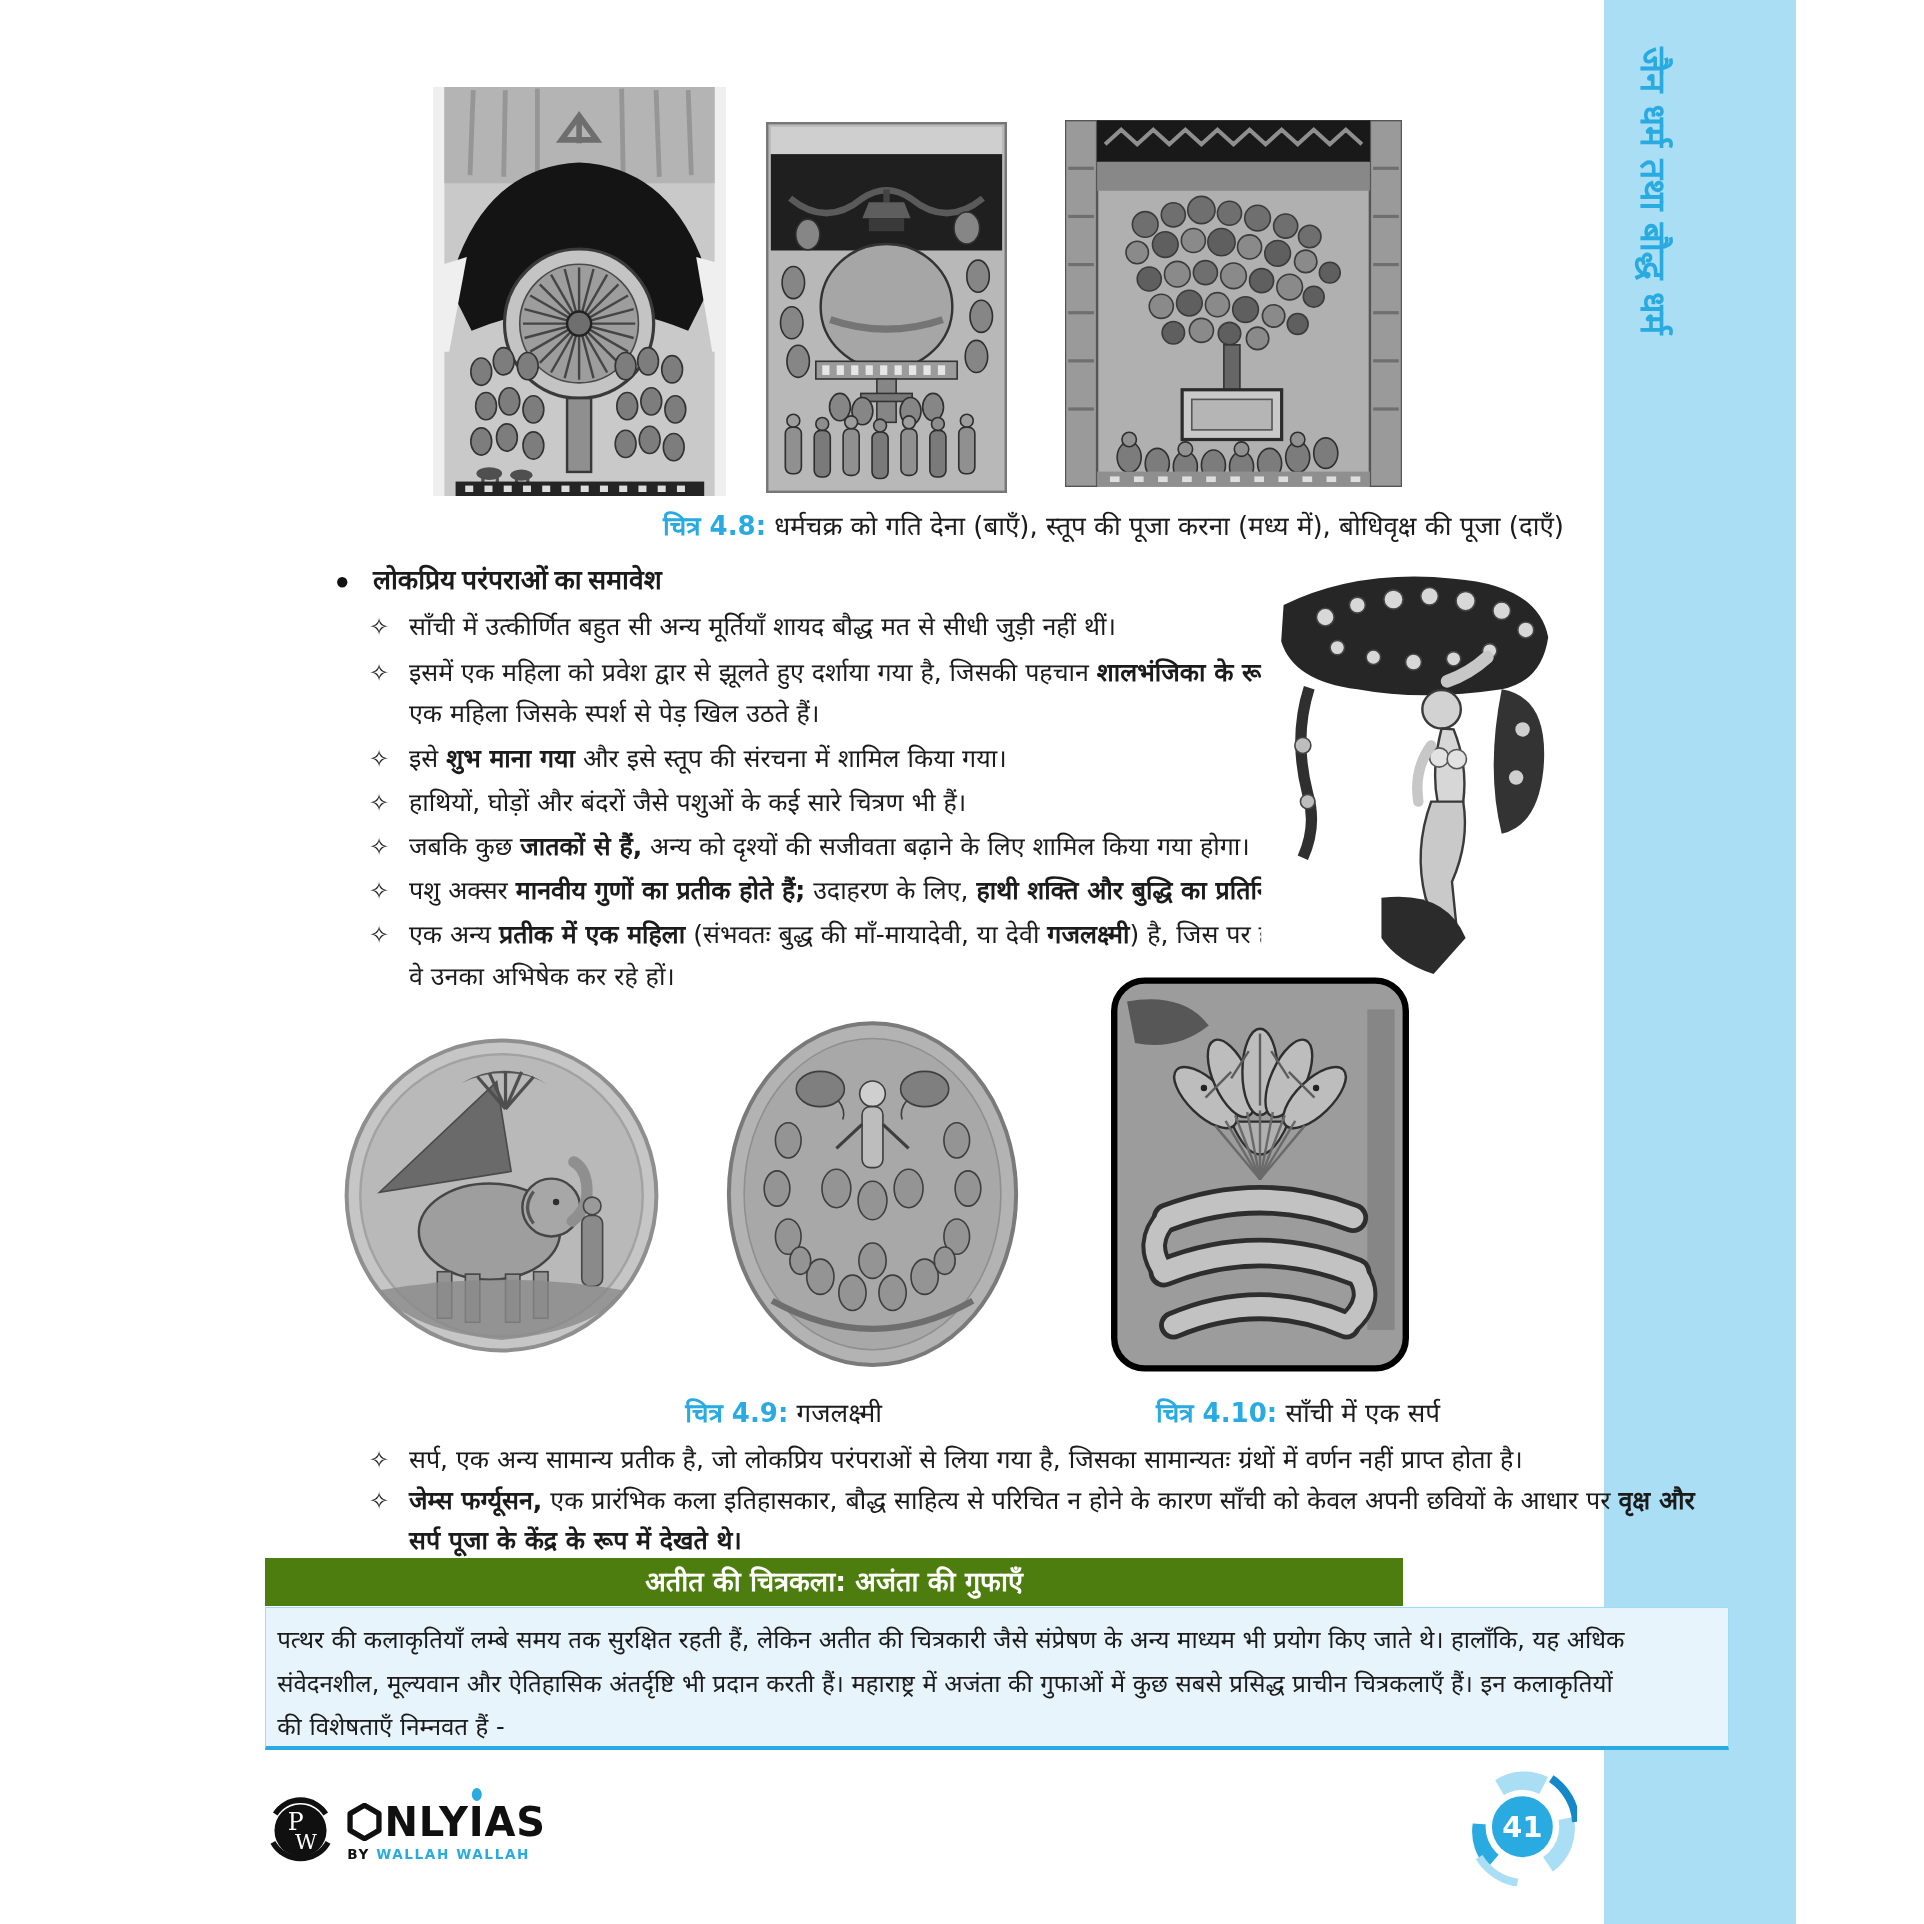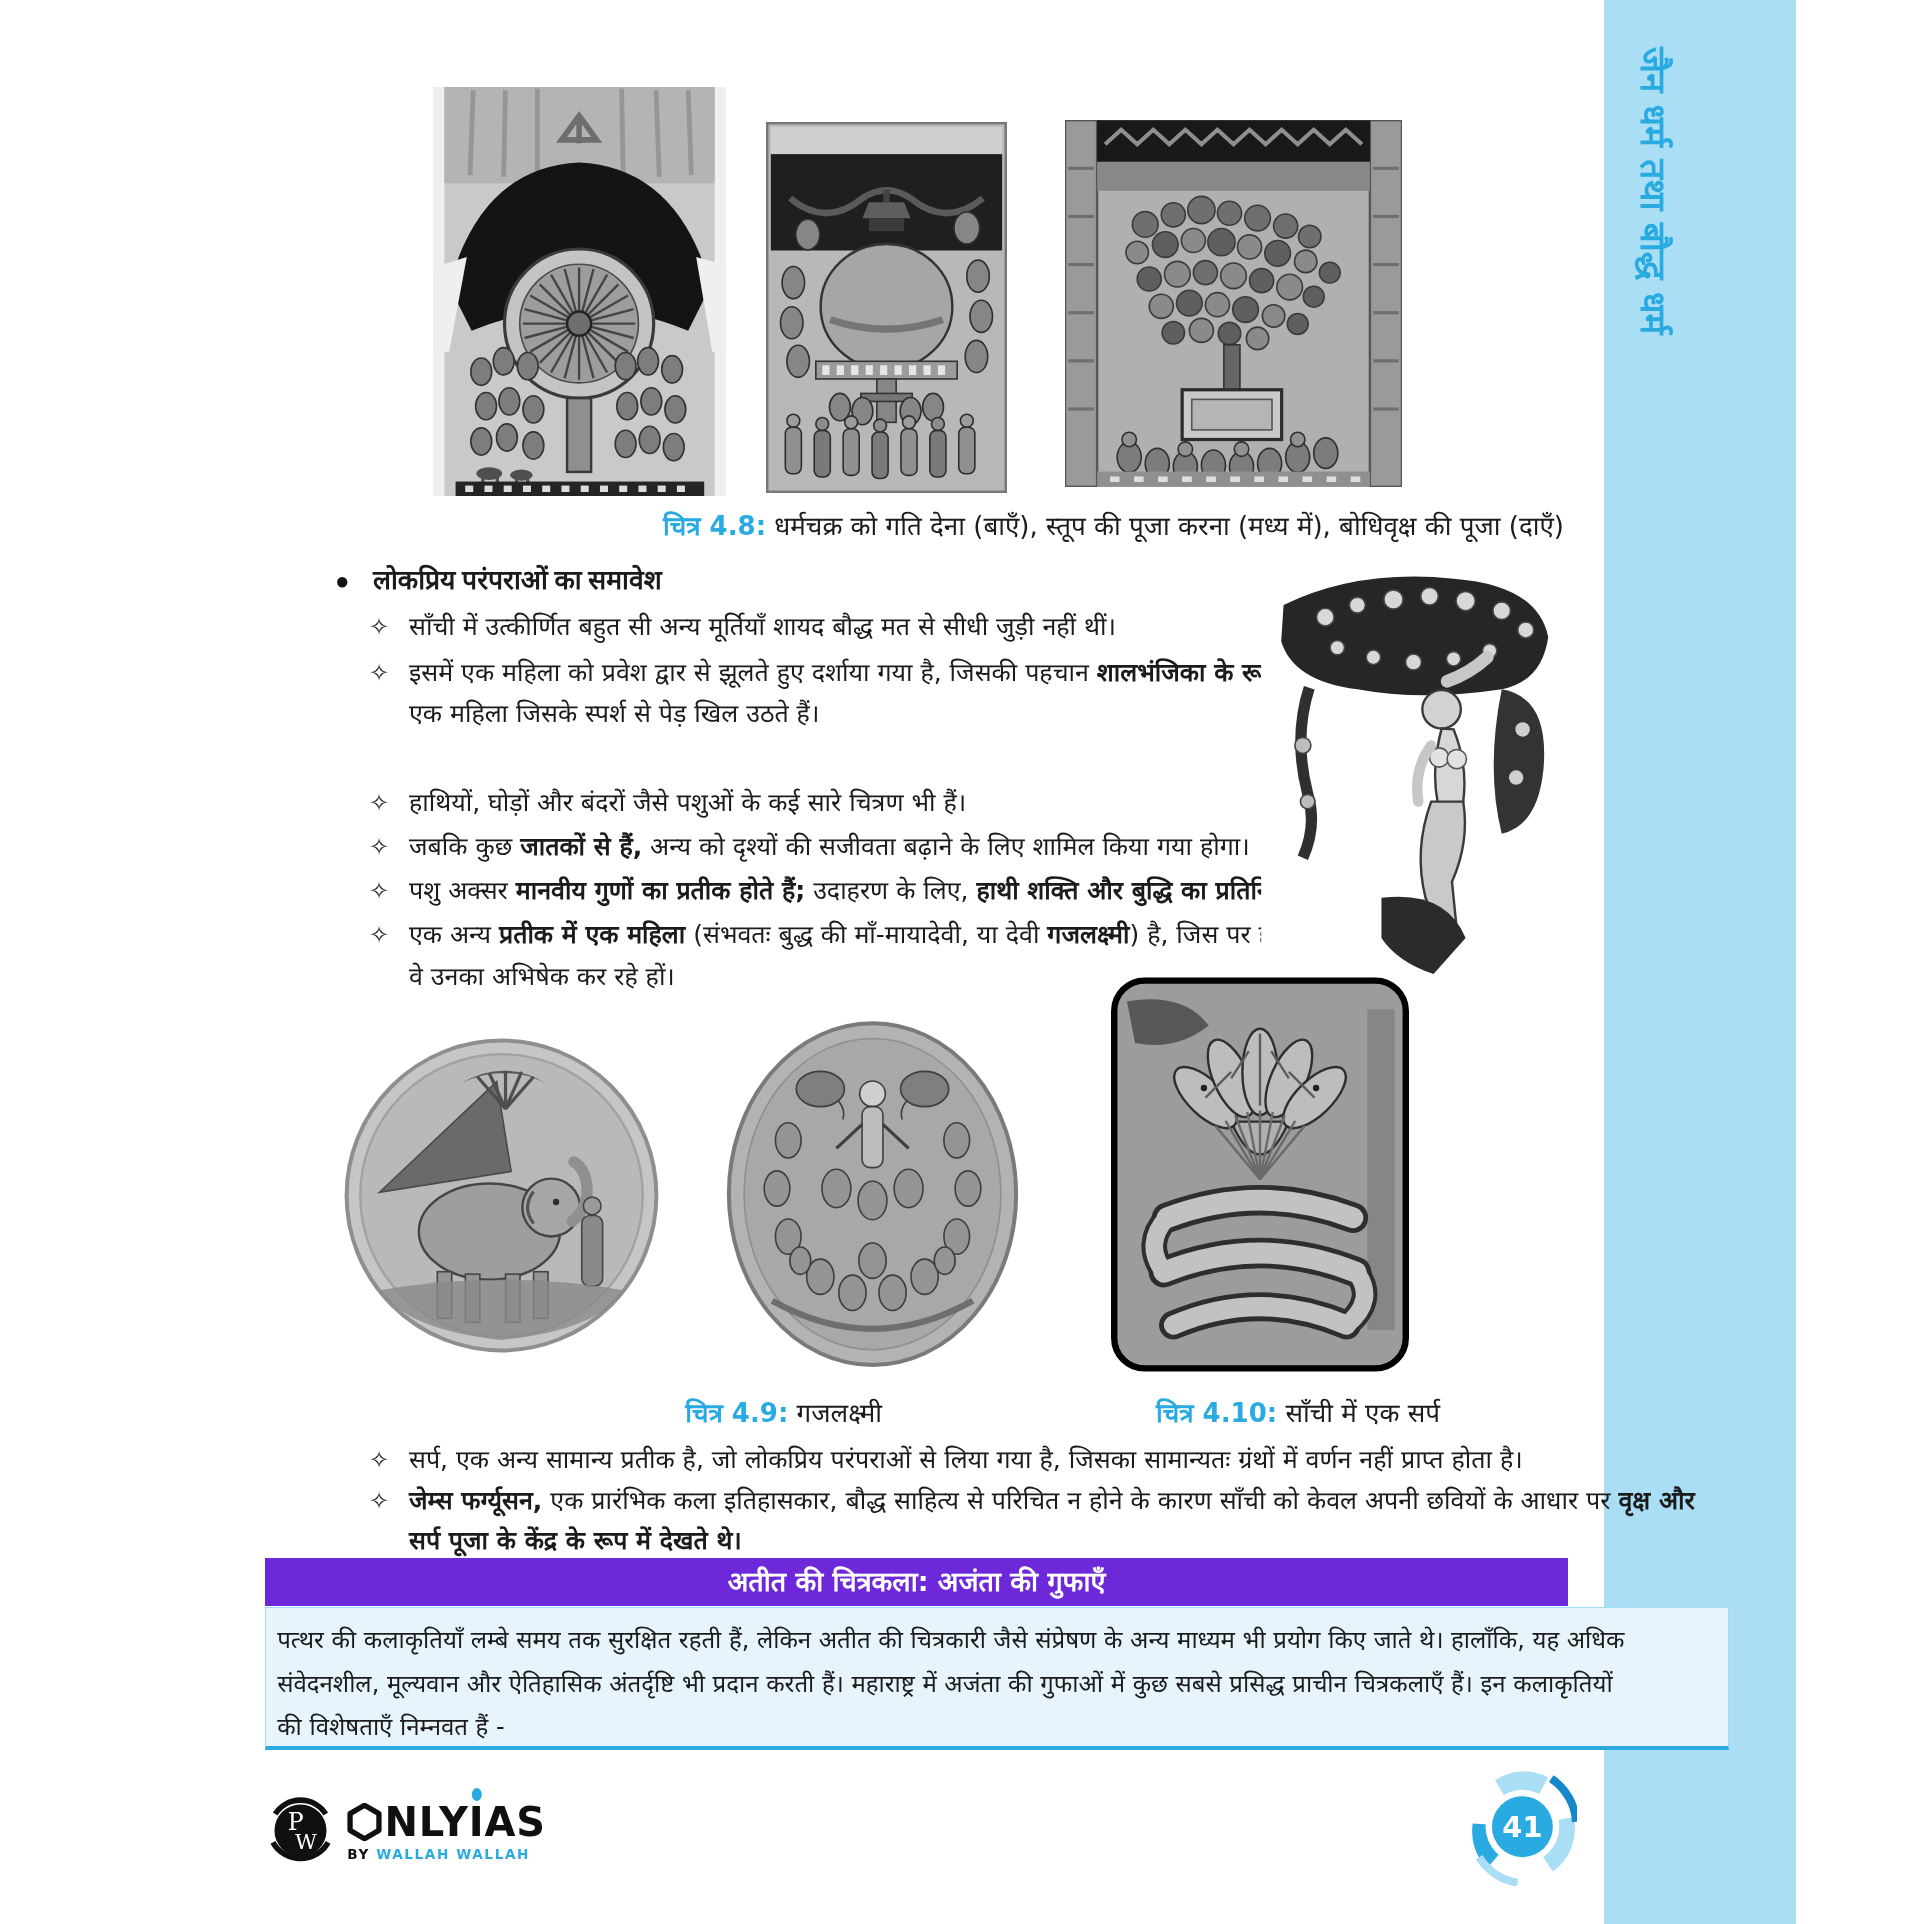--- a/index.html
+++ b/index.html
@@ -14,21 +14,21 @@
   .cap{position:absolute;font-size:26px;text-align:right;white-space:nowrap;}
   .cap .lbl{color:#29abe2;font-weight:bold;}
   
   .head-row{position:absolute;left:335px;white-space:nowrap;font-size:26.5px;font-weight:bold;font-family:Liberation Serif, serif;}
   .head-row .mark{display:inline-block;width:38px;font-size:24px;color:#111;}
   .li{position:absolute;left:369px;white-space:nowrap;font-size:25px;}
   .li .mark{display:inline-block;width:40px;font-size:24px;color:#222;}
   .li.cont{padding-left:40px;}
   .li b,.head b{font-weight:bold;}
   
-  .callout-title{position:absolute;left:265px;top:1558px;width:1303px;height:48px;background:#6d28d9;
+  .callout-title{position:absolute;left:265px;top:1558px;width:1138px;height:48px;background:#4d7c0f;
         color:#ffffff;font-size:27px;font-weight:bold;text-align:center;line-height:48px;}
   .callout-box{position:absolute;left:265px;top:1607px;width:1464px;height:143px;background:#e8f4fc;
         border:1.6px solid #9edbf5;border-bottom:4.8px solid #29abe2;box-sizing:border-box;}
   .callout-box .bl{position:absolute;left:11.2px;white-space:nowrap;font-size:24px;}
   
   .footer{position:absolute;left:265px;top:1795px;display:flex;align-items:center;gap:11.2px;}
   .wordmark .brand-line{display:flex;align-items:center;font-size:40px;font-weight:800;color:#101010;letter-spacing:0.8px;}
   .brand-i{position:relative;display:inline-block;}
   .idot{position:absolute;left:50%;top:-11.2px;transform:translateX(-50%);width:10.4px;height:13.6px;border-radius:50%;background:#29abe2;}
   .tagline{font-size:13.6px;font-weight:bold;letter-spacing:1.6px;color:#101010;margin-top:1.6px;}
@@ -277,20 +277,23 @@
 
   <div class="li" style="top:608px">
     <span class="mark">✧</span><span>साँची में उत्कीर्णित बहुत सी अन्य मूर्तियाँ शायद बौद्ध मत से सीधी जुड़ी नहीं थीं।</span>
   </div>
   <div class="li" style="top:654px">
     <span class="mark">✧</span><span>इसमें एक महिला को प्रवेश द्वार से झूलते हुए दर्शाया गया है, जिसकी पहचान </span><b>शालभंजिका के रूप</b><span> में की गई -</span>
   </div>
   <div class="li cont" style="top:695px">
     <span>एक महिला जिसके स्पर्श से पेड़ खिल उठते हैं।</span>
   </div>
+  <div class="li" style="top:740px">
+    <span class="mark">✧</span><span>इसे </span><b>शुभ माना गया</b><span> और इसे स्तूप की संरचना में शामिल किया गया।</span>
+  </div>
   <div class="li" style="top:784px">
     <span class="mark">✧</span><span>हाथियों, घोड़ों और बंदरों जैसे पशुओं के कई सारे चित्रण भी हैं।</span>
   </div>
   <div class="li" style="top:828px">
     <span class="mark">✧</span><span>जबकि कुछ </span><b>जातकों से हैं,</b><span> अन्य को दृश्यों की सजीवता बढ़ाने के लिए शामिल किया गया होगा।</span>
   </div>
   <div class="li" style="top:872px">
     <span class="mark">✧</span><span>पशु अक्सर </span><b>मानवीय गुणों का प्रतीक होते हैं;</b><span> उदाहरण के लिए, </span><b>हाथी शक्ति और बुद्धि का प्रतिनिधित्व करते हैं।</b>
   </div>
   <div class="li" style="top:916px">

